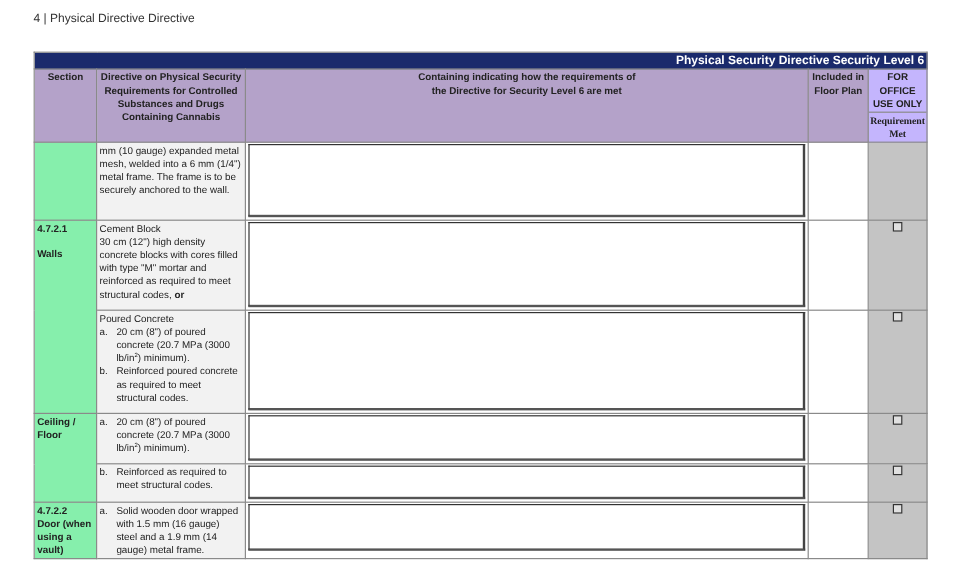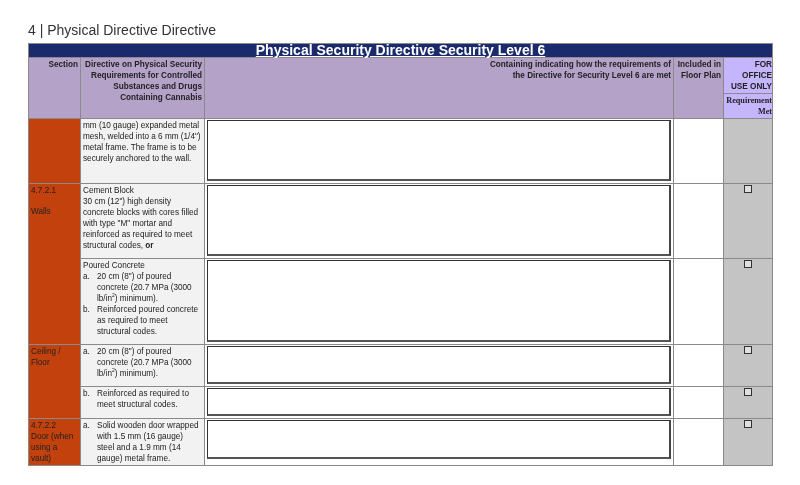--- a/index.html
+++ b/index.html
@@ -1,29 +1,29 @@
 <!DOCTYPE html>
 <html><head>
 <meta charset="utf-8">
 <style>
   html, body { margin:0; padding:0; background:#ffffff; }
   body { width:800px; height:485px; position:relative; overflow:hidden;
          font-family:"Liberation Sans", sans-serif; color:#222; }
-  .page-header { position:absolute; left:28px; top:22px; font-size:14px; color:#333; }
+  .page-header { position:absolute; left:28px; top:10px; font-size:10px; color:#333; }
   table.main { position:absolute; left:28px; top:43px; width:744px;
                border-collapse:collapse; table-layout:fixed; font-size:8.2px; line-height:11px; }
   table.main td, table.main th { border:1px solid #8a8a8a; padding:1px 2px; vertical-align:top; }
-  .title-row th { background:#1a2a6c; color:#fff; height:11px; font-weight:bold; font-size:14px;
-                  text-align:center; padding:1px 2px; border-color:#1a2a6c;text-decoration:underline; }
-  .head-row th { background:#b4a2c9; color:#222; font-weight:bold; text-align:right;
+  .title-row th { background:#1a2a6c; color:#fff; height:11px; font-weight:bold; font-size:10px;
+                  text-align:right; padding:1px 2px; border-color:#1a2a6c; }
+  .head-row th { background:#b4a2c9; color:#222; font-weight:bold; text-align:center;
                  vertical-align:middle; }
   .head-row th.office { background:#c4b5fd; padding:0; }
   .office-top { border-bottom:1px solid #8a8a8a; padding:1px 0; }
   .office-bot { padding:1px 0;font-family:Liberation Serif, serif; }
-  td.section { background:#c2410c; font-weight:normal; }
+  td.section { background:#86efac; font-weight:bold; }
   td.directive { background:#f2f2f2;margin-top:17px; }
   td.info { background:#fff; padding:2px 2px 2px 2px; }
   .info-box { border:1px solid #333; border-right:2px solid #444; border-bottom:2px solid #555;
               background:#fff; width:100%; height:100%; box-sizing:border-box; }
   td.floor { background:#fff; }
   td.met { background:#c4c4c4; text-align:center; vertical-align:middle; }
   .chk { display:inline-block; width:6px; height:6px; border:1px solid #333;
          background:#e0e0e0; }
   .li { display:flex; }
   .li .mk { width:14px; flex:none; }

